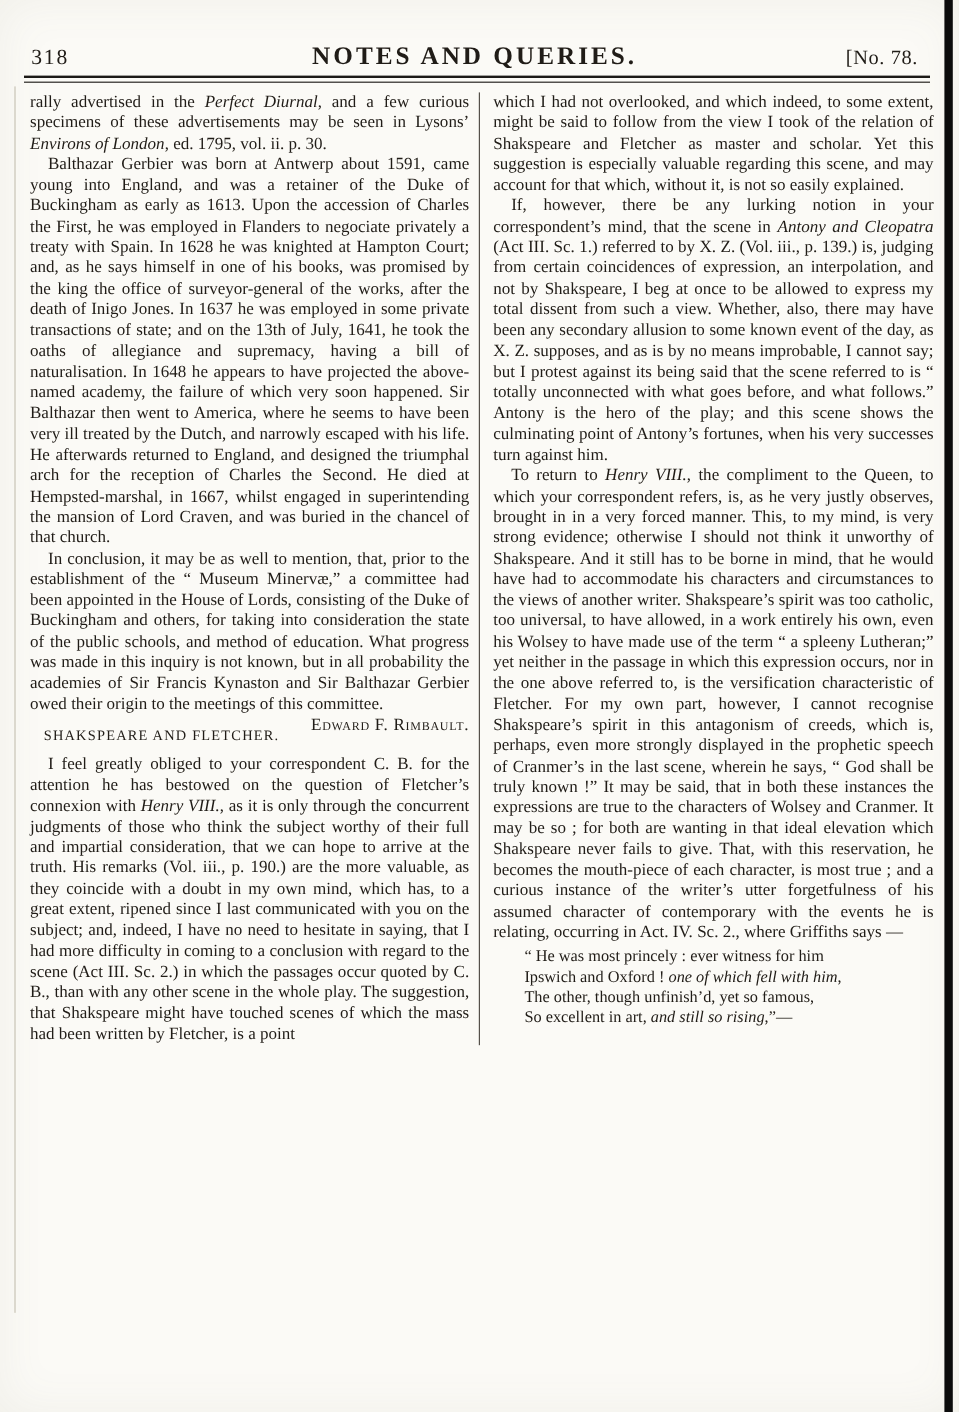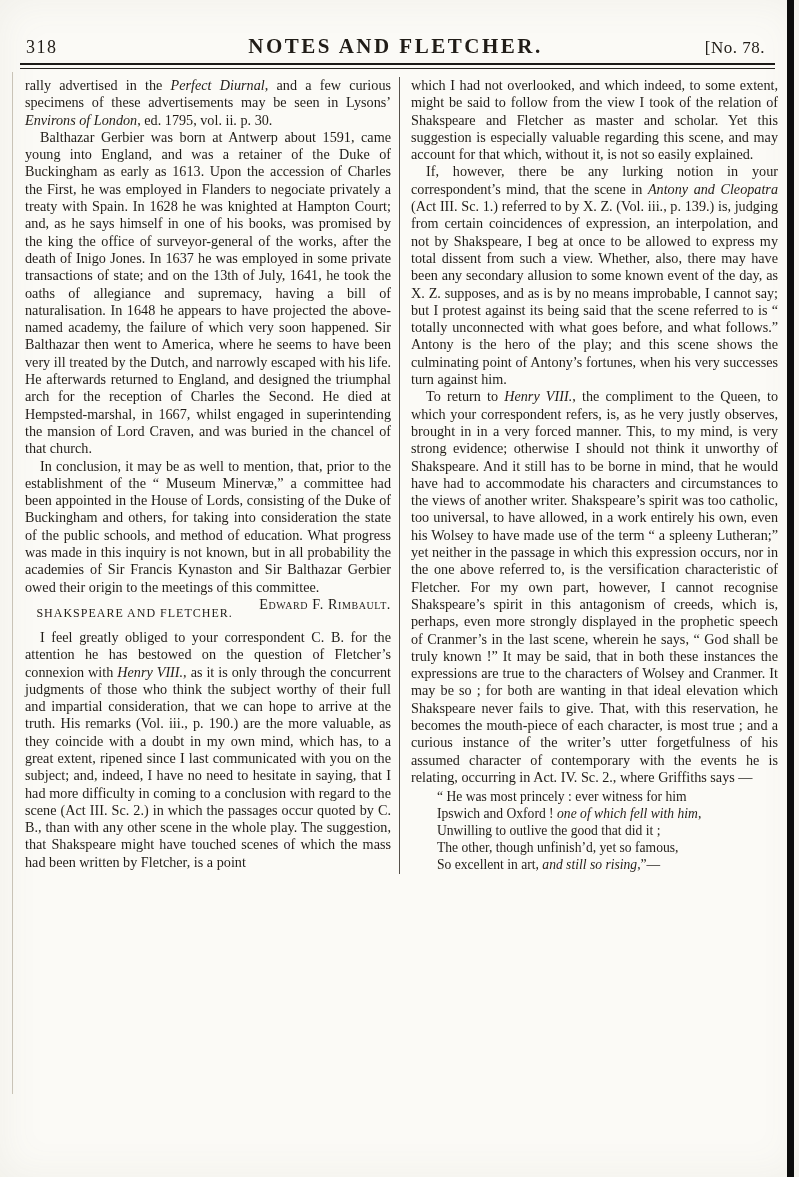--- a/index.html
+++ b/index.html
@@ -55,21 +55,21 @@
 </style>
 </head>
 <body>
 
 <div class="page">
   <div class="frame-line-left"></div>
   <div class="edge-bar-right"></div>
 
   <header class="header">
     <span class="page-number">318</span>
-    <span class="journal-title">NOTES AND FLETCHER.</span>
+    <span class="journal-title">NOTES AND QUERIES.</span>
     <span class="issue-number">[No. 78.</span>
   </header>
 
   <div class="double-rule"></div>
 
   <main class="columns">
     <div class="col col-left">
         <p class="para"><span class="">rally advertised in the </span><span class="it ">Perfect Diurnal</span><span class="">, and a few curious specimens of these advertisements may be seen in Lysons’ </span><span class="it ">Environs of London</span><span class="">, ed. 1795, vol. ii. p. 30.</span></p>
         <p class="para ind"><span class="">Balthazar Gerbier was born at Antwerp about 1591, came young into England, and was a retainer of the Duke of Buckingham as early as 1613. Upon the accession of Charles the First, he was employed in Flanders to negociate privately a treaty with Spain. In 1628 he was knighted at Hampton Court; and, as he says himself in one of his books, was promised by the king the office of surveyor-general of the works, after the death of Inigo Jones. In 1637 he was employed in some private transactions of state; and on the 13th of July, 1641, he took the oaths of allegiance and supremacy, having a bill of naturalisation. In 1648 he appears to have projected the above-named academy, the failure of which very soon happened. Sir Balthazar then went to America, where he seems to have been very ill treated by the Dutch, and narrowly escaped with his life. He afterwards returned to England, and designed the triumphal arch for the reception of Charles the Second. He died at Hempsted-marshal, in 1667, whilst engaged in superintending the mansion of Lord Craven, and was buried in the chancel of that church.</span></p>
         <p class="para ind"><span class="">In conclusion, it may be as well to mention, that, prior to the establishment of the “ Museum Minervæ,” a committee had been appointed in the House of Lords, consisting of the Duke of Buckingham and others, for taking into consideration the state of the public schools, and method of education. What progress was made in this inquiry is not known, but in all probability the academies of Sir Francis Kynaston and Sir Balthazar Gerbier owed their origin to the meetings of this committee. </span><span class="sig">Edward F. Rimbault.</span></p>
@@ -77,19 +77,18 @@
         <p class="para ind"><span class="">I feel greatly obliged to your correspondent C. B. for the attention he has bestowed on the question of Fletcher’s connexion with </span><span class="it ">Henry VIII.</span><span class="">, as it is only through the concurrent judgments of those who think the subject worthy of their full and impartial consideration, that we can hope to arrive at the truth. His remarks (Vol. iii., p. 190.) are the more valuable, as they coincide with a doubt in my own mind, which has, to a great extent, ripened since I last communicated with you on the subject; and, indeed, I have no need to hesitate in saying, that I had more difficulty in coming to a conclusion with regard to the scene (Act III. Sc. 2.) in which the passages occur quoted by C. B., than with any other scene in the whole play. The suggestion, that Shakspeare might have touched scenes of which the mass had been written by Fletcher, is a point</span></p>
       </div>
     <div class="divider"></div>
     <div class="col col-right">
         <p class="para"><span class="">which I had not overlooked, and which indeed, to some extent, might be said to follow from the view I took of the relation of Shakspeare and Fletcher as master and scholar. Yet this suggestion is especially valuable regarding this scene, and may account for that which, without it, is not so easily explained.</span></p>
         <p class="para ind"><span class="">If, however, there be any lurking notion in your correspondent’s mind, that the scene in </span><span class="it ">Antony and Cleopatra</span><span class=""> (Act III. Sc. 1.) referred to by X. Z. (Vol. iii., p. 139.) is, judging from certain coincidences of expression, an interpolation, and not by Shakspeare, I beg at once to be allowed to express my total dissent from such a view. Whether, also, there may have been any secondary allusion to some known event of the day, as X. Z. supposes, and as is by no means improbable, I cannot say; but I protest against its being said that the scene referred to is “ totally unconnected with what goes before, and what follows.” Antony is the hero of the play; and this scene shows the culminating point of Antony’s fortunes, when his very successes turn against him.</span></p>
         <p class="para ind"><span class="">To return to </span><span class="it ">Henry VIII.</span><span class="">, the compliment to the Queen, to which your correspondent refers, is, as he very justly observes, brought in in a very forced manner. This, to my mind, is very strong evidence; otherwise I should not think it unworthy of Shakspeare. And it still has to be borne in mind, that he would have had to accommodate his characters and circumstances to the views of another writer. Shakspeare’s spirit was too catholic, too universal, to have allowed, in a work entirely his own, even his Wolsey to have made use of the term “ a spleeny Lutheran;” yet neither in the passage in which this expression occurs, nor in the one above referred to, is the versification characteristic of Fletcher. For my own part, however, I cannot recognise Shakspeare’s spirit in this antagonism of creeds, which is, perhaps, even more strongly displayed in the prophetic speech of Cranmer’s in the last scene, wherein he says, “ God shall be truly known !” It may be said, that in both these instances the expressions are true to the characters of Wolsey and Cranmer. It may be so ; for both are wanting in that ideal elevation which Shakspeare never fails to give. That, with this reservation, he becomes the mouth-piece of each character, is most true ; and a curious instance of the writer’s utter forgetfulness of his assumed character of contemporary with the events he is relating, occurring in Act. IV. Sc. 2., where Griffiths says —</span></p>
         <div class="verse">
           <div class="verse-line"><span class="">“ He was most princely :  ever witness for him</span></div>
           <div class="verse-line"><span class="">Ipswich and Oxford ! </span><span class="it ">one of which fell with him</span><span class="">,</span></div>
-          <div class="verse-line"><span class="">Unwilling to outlive the good that did it ;</span></div>
           <div class="verse-line"><span class="">The other, though unfinish’d, yet so famous,</span></div>
           <div class="verse-line"><span class="">So excellent in art, </span><span class="it ">and still so rising</span><span class="">,”—</span></div>
         </div>
       </div>
   </main>
 </div>
 
 </body></html>

